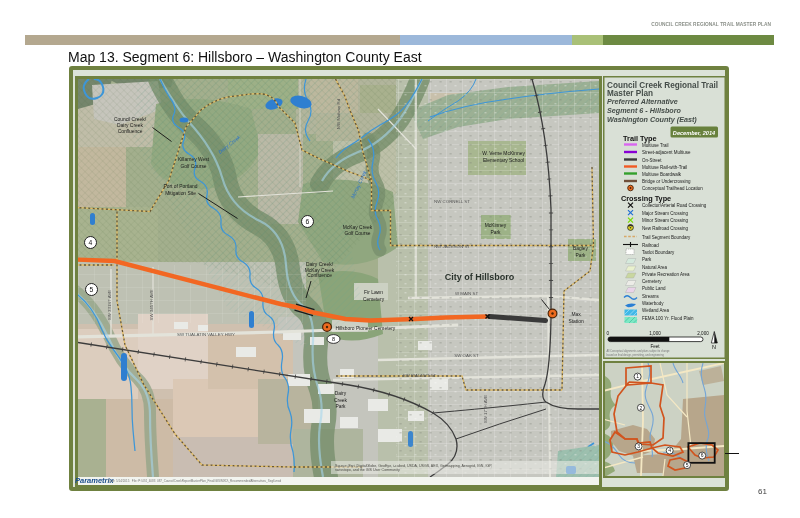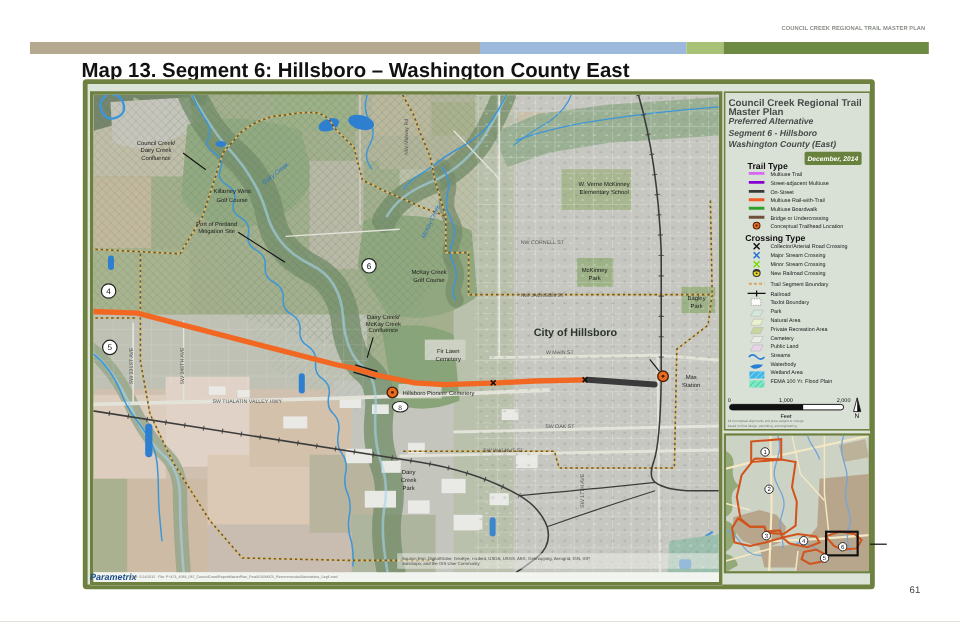--- a/index.html
+++ b/index.html
@@ -2,21 +2,21 @@
 <html><head>
 <meta charset="utf-8">
 <style>
   html,body{margin:0;padding:0;}
   body{width:800px;height:518px;position:relative;background:#ffffff;
        font-family:"Liberation Sans",sans-serif;overflow:hidden;}
   .abs{position:absolute;}
   #hdrtext{right:29px;top:22px;font-size:4.8px;font-weight:bold;color:#8b9089;
            letter-spacing:0.05px;}
   .barseg{position:absolute;top:35px;height:10px;}
-  #title{left:68px;top:49px;font-size:17px;font-weight:bold;color:#111;text-align:center;}
+  #title{left:68px;top:49px;font-size:14px;font-weight:normal;color:#111;text-align:center;}
   #frame{left:69px;top:66px;width:652px;height:417px;background:#dce3d8;
          border:4px solid #6f8140;border-radius:3px;}
   #mapbox{left:74.5px;top:75.5px;width:521px;height:406px;background:#fff;
           border:3px solid #6f8140;}
   #mapsvg{left:77.5px;top:78.5px;}
   #mapfooter{left:77.5px;top:476.5px;width:521px;height:8px;background:#f2f4ef;}
   #pmx{left:75px;top:475.5px;font-size:7.5px;font-weight:bold;font-style:italic;
        color:#1b4e8c;}
   #pmxline{left:108px;top:479px;font-size:3px;color:#777;}
   #legend{left:603px;top:75.5px;}

